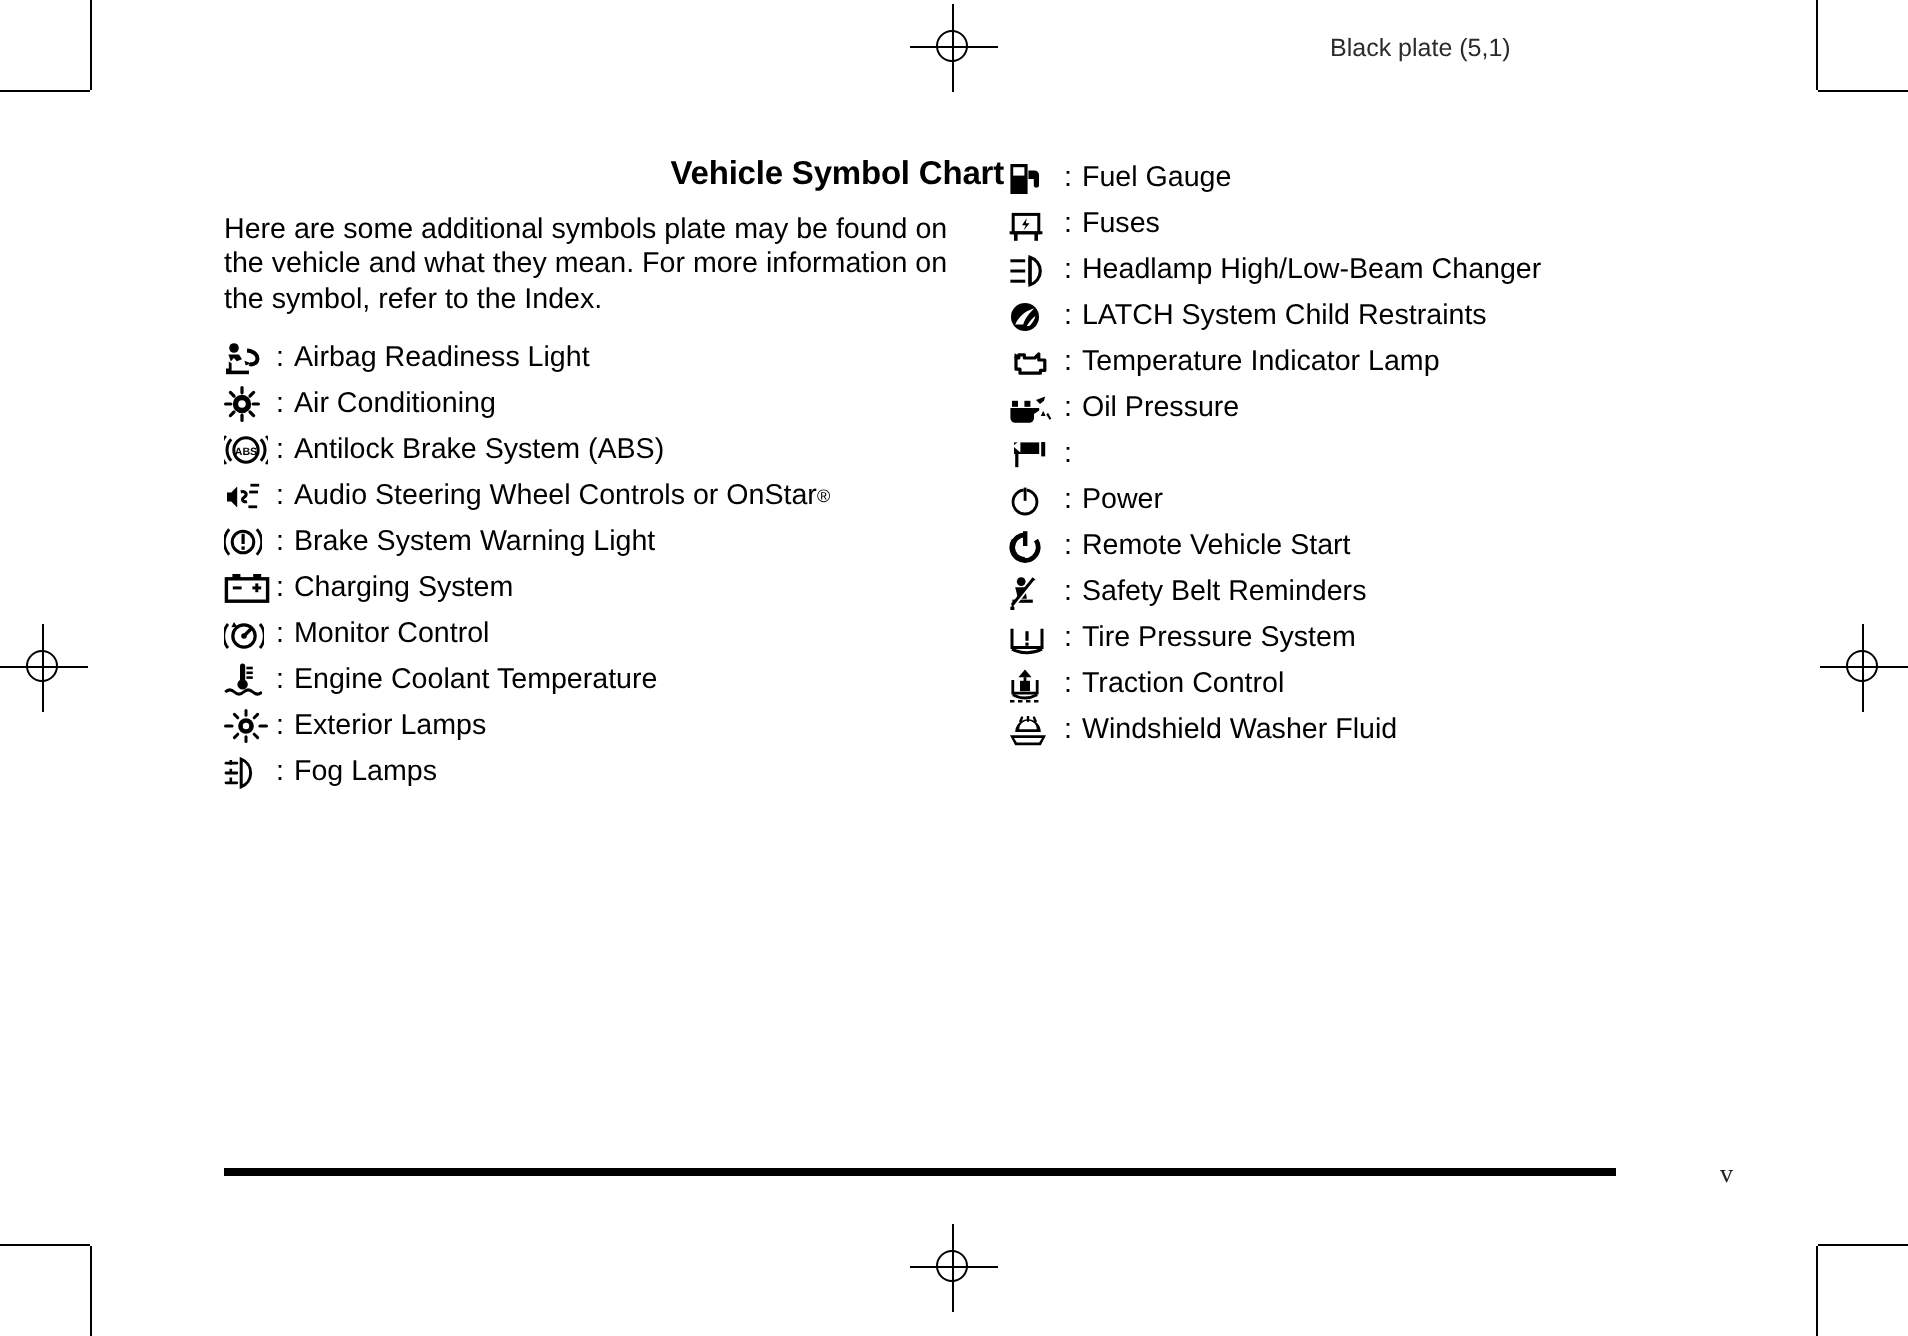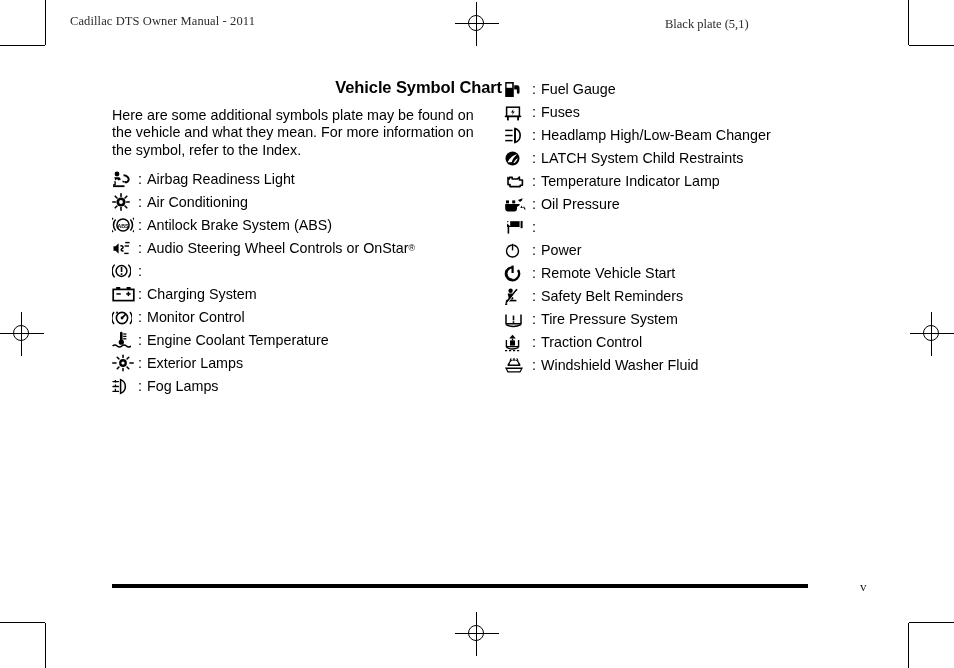--- a/index.html
+++ b/index.html
@@ -60,21 +60,21 @@
     left: 0; top: 0;
     font-family: "Liberation Serif", serif;
     font-size: 12.5px;
     color: #2b2b2b;
     letter-spacing: 0.1px;
     white-space: nowrap;
   }
   .header-right {
     position: absolute;
     left: 595px; top: 3px;
-    font-family: Liberation Serif, serif;
+    font-family: Liberation Sans, sans-serif;
     font-size: 12.5px;
     color: #2b2b2b;
     white-space: nowrap;
   }
 
   
   .content {
     position: absolute;
     left: 112px;
     top: 78px;
@@ -182,21 +182,20 @@
   <div class="reg-hline"></div>
   <div class="reg-circle"></div>
 </div>
 <div class="reg-mark" style="left:910px; top:312px;">
   <div class="reg-vline"></div>
   <div class="reg-hline"></div>
   <div class="reg-circle"></div>
 </div>
 
 <div class="page-header">
-  <div class="header-left">Cadillac DTS Owner Manual - 2011</div>
   <div class="header-right">Black plate (5,1)</div>
 </div>
 
 <div class="content">
 
   <div class="column col-left">
     <h1 class="section-title">Vehicle Symbol Chart</h1>
     <p class="intro">Here are some additional symbols plate may be found on the vehicle and what they mean. For more information on the symbol, refer to the Index.</p>
     <ul class="sym-list" id="list-left">
         <li class="sym-row">
@@ -265,20 +264,21 @@
           <span class="sym-icon">
             <svg width="19" height="18" viewBox="0 0 19 18">
       <circle cx="9.5" cy="9" r="5.4" fill="none" stroke="#000" stroke-width="1.5"></circle>
       <rect x="8.75" y="4.9" width="1.6" height="5.1" fill="#000"></rect>
       <rect x="8.75" y="11.2" width="1.6" height="1.7" fill="#000"></rect>
       <path d="M2.6 2.6 a9.6 9.6 0 0 0 0 12.8" fill="none" stroke="#000" stroke-width="1.4"></path>
       <path d="M16.4 2.6 a9.6 9.6 0 0 1 0 12.8" fill="none" stroke="#000" stroke-width="1.4"></path>
     </svg>
           </span>
           <span class="sym-colon">:</span>
+          <span class="sym-label">Brake System Warning Light</span>
         </li>
         <li class="sym-row">
           <span class="sym-icon">
             <svg width="23" height="16" viewBox="0 0 23 16">
       <rect x="1.2" y="3.4" width="20.6" height="11.2" fill="none" stroke="#000" stroke-width="1.7"></rect>
       <rect x="4.2" y="1.0" width="4.0" height="2.6" fill="#000"></rect>
       <rect x="14.6" y="1.0" width="4.0" height="2.6" fill="#000"></rect>
       <rect x="4.4" y="7.2" width="4.4" height="1.5" fill="#000"></rect>
       <rect x="14.2" y="7.2" width="4.4" height="1.5" fill="#000"></rect>
       <rect x="15.65" y="5.7" width="1.5" height="4.4" fill="#000"></rect>

